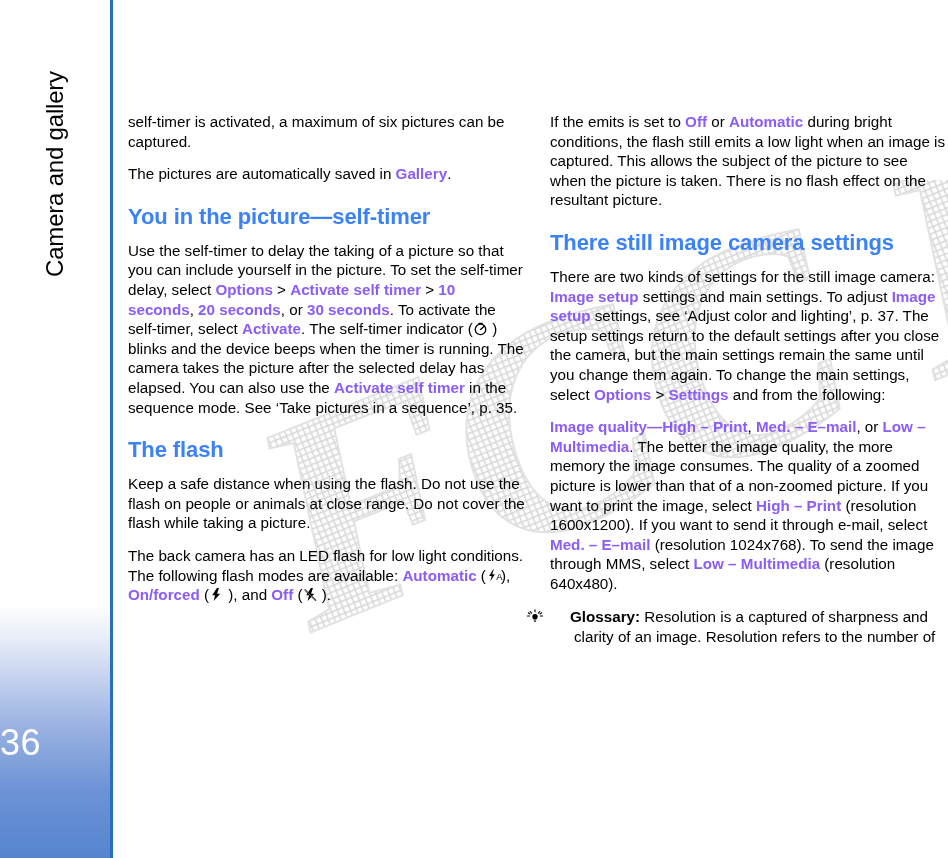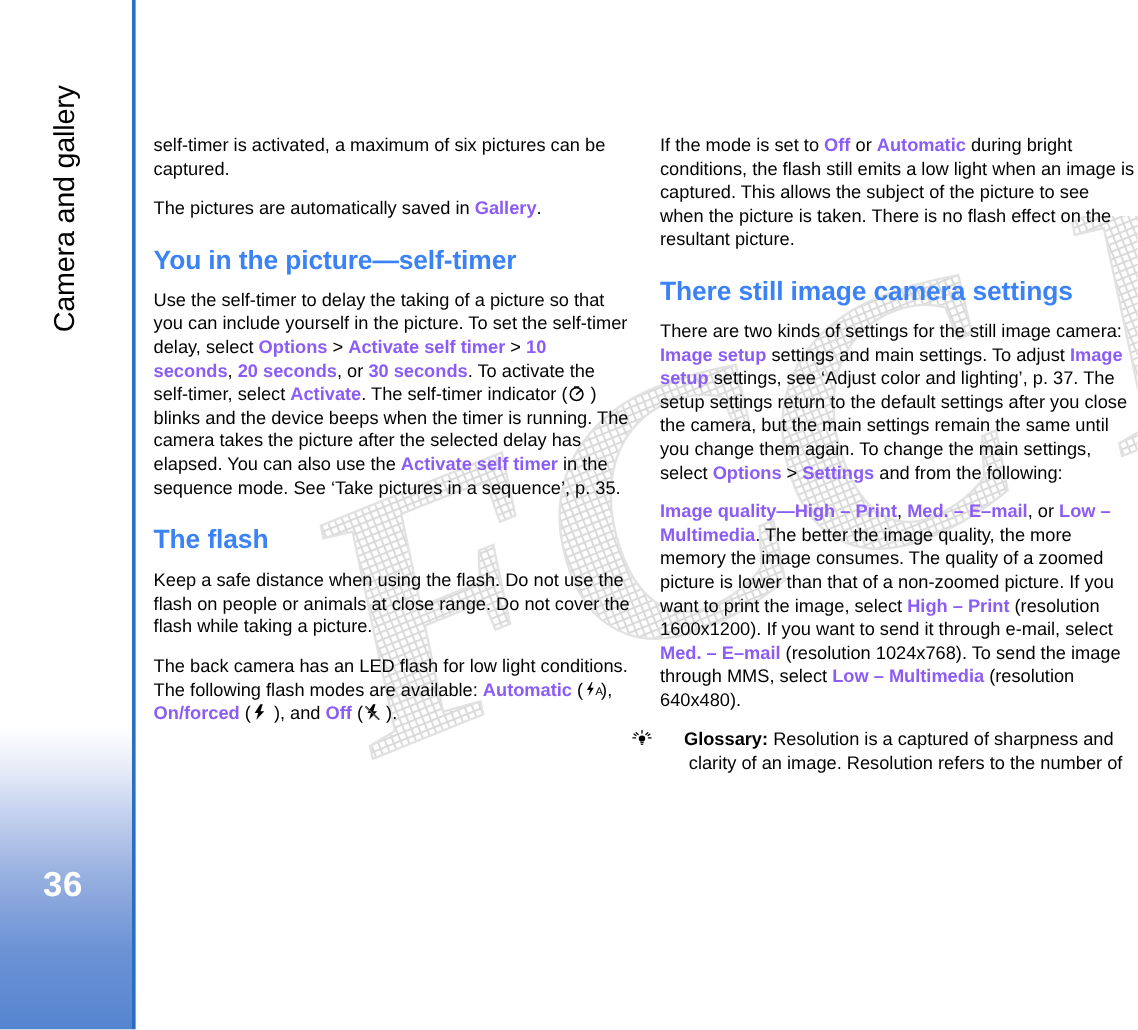--- a/index.html
+++ b/index.html
@@ -53,23 +53,23 @@
     font-weight: normal;
     letter-spacing: -0.2px;
     color: #000000;
     margin-top: 160px;
   }
   #page-number {
     position: absolute;
     left: 0;
     width: 105px;
     top: 722px;
-    text-align: center;
-    font-size: 29px;
-    font-weight: bold;
+    text-align: left;
+    font-size: 36px;
+    font-weight: normal;
     color: #ffffff;
     letter-spacing: 0.5px;
   }
 
   
   #watermark {
     position: absolute;
     left: 250px;
     top: 180px;
     width: 700px;
@@ -202,21 +202,21 @@
           <path d="M2.2 3.2 L13.4 14.2" stroke="#000" stroke-width="1.5" stroke-linecap="round"></path>
           <path d="M2.2 3.2 L13.4 14.2" stroke="#fff" stroke-width="0.5" stroke-linecap="round"></path>
         </svg></span><span> ).</span>
   </p>
 
 </div>
 
 <div class="column" id="col-right">
 
   <p class="body">
-    <span>If the mode is set to </span><span class="lnk">Off</span><span> or </span><span class="lnk">Automatic</span><span> during bright conditions, the flash still emits a low light when an image is captured. This allows the subject of the picture to see when the picture is taken. There is no flash effect on the resultant picture.</span>
+    <span>If the emits is set to </span><span class="lnk">Off</span><span> or </span><span class="lnk">Automatic</span><span> during bright conditions, the flash still emits a low light when an image is captured. This allows the subject of the picture to see when the picture is taken. There is no flash effect on the resultant picture.</span>
   </p>
 
   <h2 class="heading">There still image camera settings</h2>
 
   <p class="body">
     <span>There are two kinds of settings for the still image camera: </span><span class="lnk">Image setup</span><span> settings and main settings. To adjust </span><span class="lnk">Image setup</span><span> settings, see ‘Adjust color and lighting’, p. 37. The setup settings return to the default settings after you close the camera, but the main settings remain the same until you change them again. To change the main settings, select </span><span class="lnk">Options</span><span class="gt"> &gt; </span><span class="lnk">Settings</span><span> and from the following:</span>
   </p>
 
   <p class="body">
     <span class="lnk">Image quality</span><span class="lnk">—</span><span class="lnk">High – Print</span><span>, </span><span class="lnk">Med. – E–mail</span><span>, or </span><span class="lnk">Low – Multimedia</span><span>. The better the image quality, the more memory the image consumes. The quality of a zoomed picture is lower than that of a non-zoomed picture. If you want to print the image, select </span><span class="lnk">High – Print</span><span> (resolution 1600x1200). If you want to send it through e-mail, select </span><span class="lnk">Med. – E–mail</span><span> (resolution 1024x768). To send the image through MMS, select </span><span class="lnk">Low – Multimedia</span><span> (resolution 640x480).</span>

